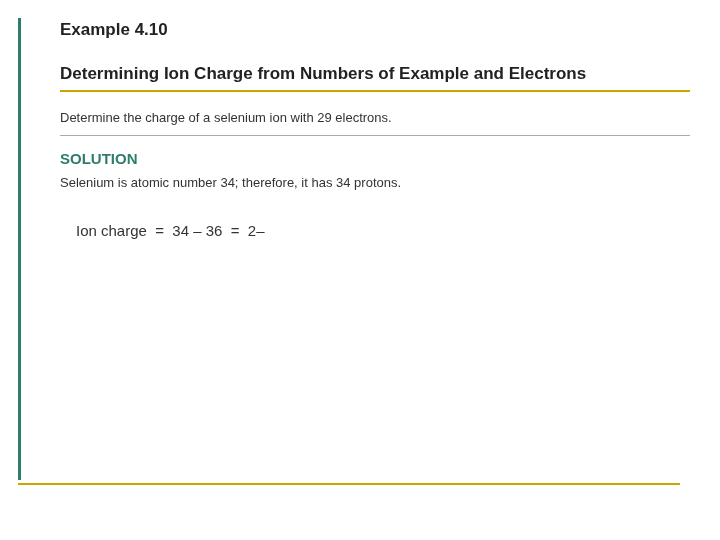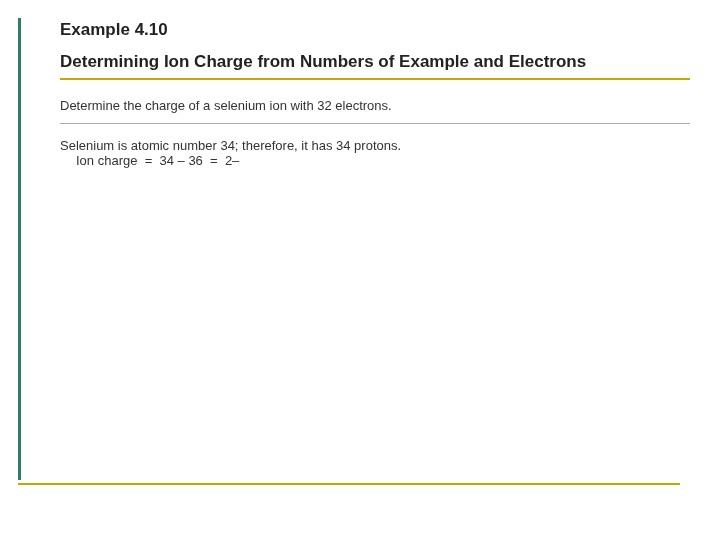--- a/index.html
+++ b/index.html
@@ -38,21 +38,21 @@
       padding-left: 10px;
     }
 
     .title-section {
       margin-bottom: 18px;
     }
 
     .title-line {
       display: flex;
       align-items: baseline;
-      gap: 12px;
+      gap: 24px;
       flex-wrap: wrap;
     }
 
     .example-label {
       font-size: 17px;
       font-weight: bold;
       color: #222;
     }
 
     .title-text {
@@ -86,24 +86,25 @@
       color: #2e7d6b;
       margin-bottom: 8px;
     }
 
     .solution-text {
       font-size: 13px;
       color: #333;
     }
 
     .ion-charge-line {
-      font-size: 13px;
+      font-size: 15px;
       color: #333;
       margin-left: 16px;
       white-space: pre;
+      margin-top: 32px;
     }
 
     .bottom-divider {
       position: absolute;
       bottom: 55px;
       left: 18px;
       right: 40px;
       height: 2px;
       background: #c8a800;
     }
@@ -117,24 +118,25 @@
   <div class="content-area">
 
     <div class="title-section">
       <div class="title-line">
         <span class="example-label">Example 4.10</span>
         <span class="title-text">Determining Ion Charge from Numbers of Example and Electrons</span>
       </div>
       <div class="top-divider"></div>
     </div>
 
-    <p class="problem-statement">Determine the charge of a selenium ion with 32 electrons.</p>
+    <p class="problem-statement">Determine the charge of a selenium ion with 29 electrons.</p>
 
     <hr class="horizontal-rule">
 
+    <div class="solution-label">SOLUTION</div>
 
     <p class="solution-text">Selenium is atomic number 34; therefore, it has 34 protons.</p>
 
     <div class="ion-charge-line">Ion charge  =  34 – 36  =  2–</div>
 
   </div>
 
   <div class="bottom-divider"></div>
 </div>
 

